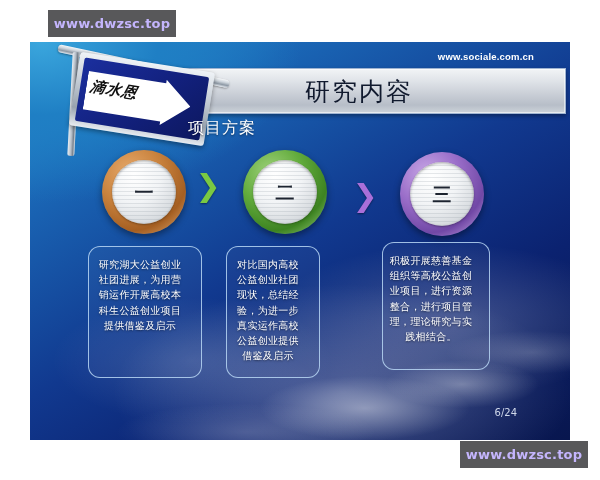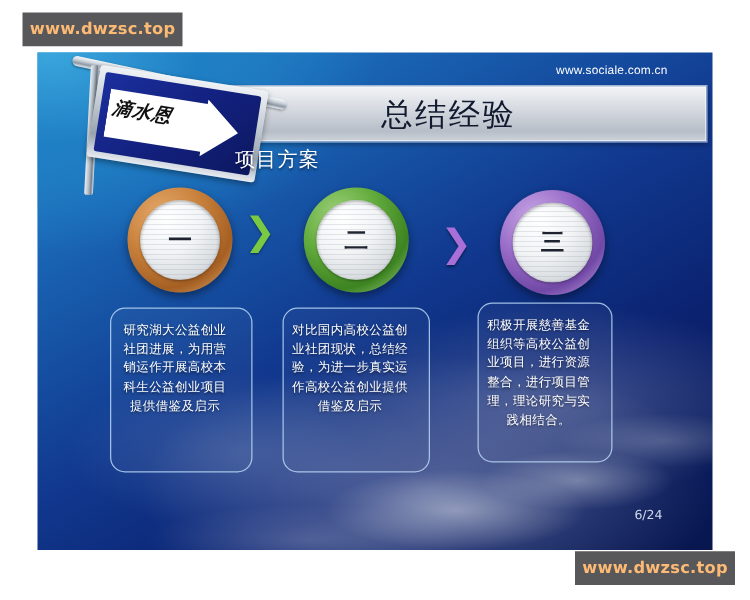--- a/index.html
+++ b/index.html
@@ -51,21 +51,21 @@
   .titlebar-text {
     font-family: "DejaVu Serif", "Liberation Serif", serif;
     font-size: 25px;
     color: #111a2e;
     letter-spacing: 2px;
   }
   .site-url {
     position: absolute;
     right: 36px; top: 9px;
     font-size: 9.5px;
-    font-weight: normal;
+    font-weight: bold;
     color: #ffffff;
     letter-spacing: 0.2px;
   }
 
   
   .sign-wrap { position: absolute; left: 0px; top: -4px; width: 200px; height: 150px; }
   .rail {
     position: absolute; left: 28px; top: 6px;
     width: 175px; height: 8px;
     background: linear-gradient(180deg, #f6f8fa 0%, #cfd6dd 35%, #8e99a5 70%, #e3e8ee 100%);
@@ -177,52 +177,53 @@
     font-size: 10px;
     line-height: 1.52;
     text-align: center;
     letter-spacing: 0.3px;
     text-shadow: 0 1px 2px rgba(0,0,0,0.5);
     overflow: hidden;
   }
 
   .pagenum {
     position: absolute;
-    right: 40px; bottom: 22px;
+    right: 53px; bottom: 22px;
     font-size: 10px;
     color: #cfd8ea;
     font-family: "DejaVu Sans", sans-serif;
   }
 
   
   .wm {
     position: absolute;
     background: #58585a;
-    color: #fdba74;
+    color: #c4b5fd;
     font-family: "DejaVu Sans", sans-serif;
     font-size: 13px;
     font-weight: bold;
     display: flex; align-items: center; justify-content: center;
     letter-spacing: 0.2px;
+    margin-left: 30px;
   }
   .wm-tl { left: 18px; top: 10px; width: 128px; height: 27px; }
   .wm-br { right: 12px; bottom: 12px; width: 128px; height: 27px; }
 </style>
 </head>
 <body>
 
 <div id="root">
 
   <div class="slide">
     <div class="cloudlayer"></div>
 
     <div class="site-url">www.sociale.com.cn</div>
 
     <div class="titlebar">
-      <div class="titlebar-text">总结经验</div>
+      <div class="titlebar-text">研究内容</div>
     </div>
 
     <div class="sign-wrap">
       <div class="rail"></div>
       <div class="rail-post"></div>
       <div class="sign-frame">
         <div class="sign-inner">
           <div class="sign-arrow"></div>
           <div class="sign-text">滴水恩</div>
         </div>
@@ -251,21 +252,21 @@
 
     <div class="step" style="left:370px; top:110px;">
       <div class="ring c3"></div>
       <div class="disc">
         <span class="disc-num">三</span>
       </div>
     </div>
 
     <div class="tbox" style="left:58px; top:204px; width:114px; height:132px;">研究湖大公益创业社团进展，为用营销运作开展高校本科生公益创业项目提供借鉴及启示</div>
 
-    <div class="tbox" style="left:196px; top:204px; width:118px; height:132px;">对比国内高校公益创业社团现状，总结经验，为进一步真实运作高校公益创业提供借鉴及启示</div>
+    <div class="tbox" style="left:196px; top:204px; width:94px; height:132px;">对比国内高校公益创业社团现状，总结经验，为进一步真实运作高校公益创业提供借鉴及启示</div>
 
     <div class="tbox" style="left:352px; top:200px; width:108px; height:128px;">积极开展慈善基金组织等高校公益创业项目，进行资源整合，进行项目管理，理论研究与实践相结合。</div>
 
     <div class="pagenum">6/24</div>
   </div>
 
   <div class="wm wm-tl">www.dwzsc.top</div>
   <div class="wm wm-br">www.dwzsc.top</div>
 
 </div>

